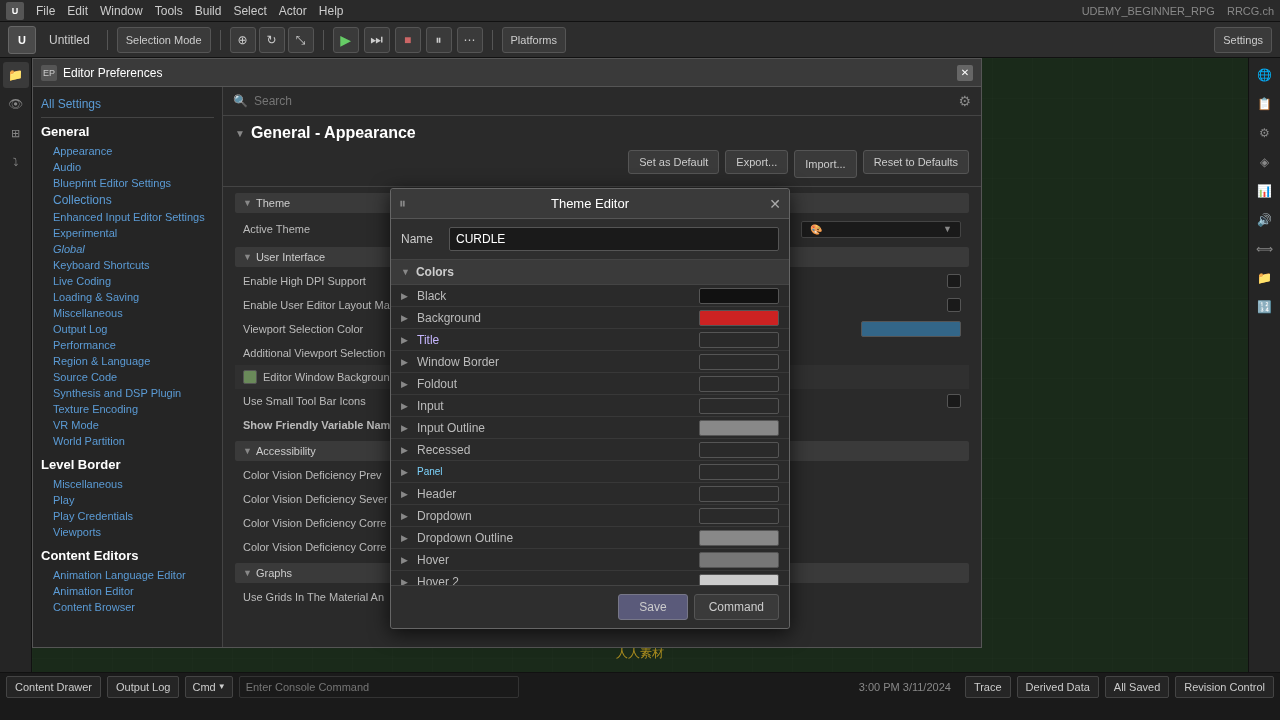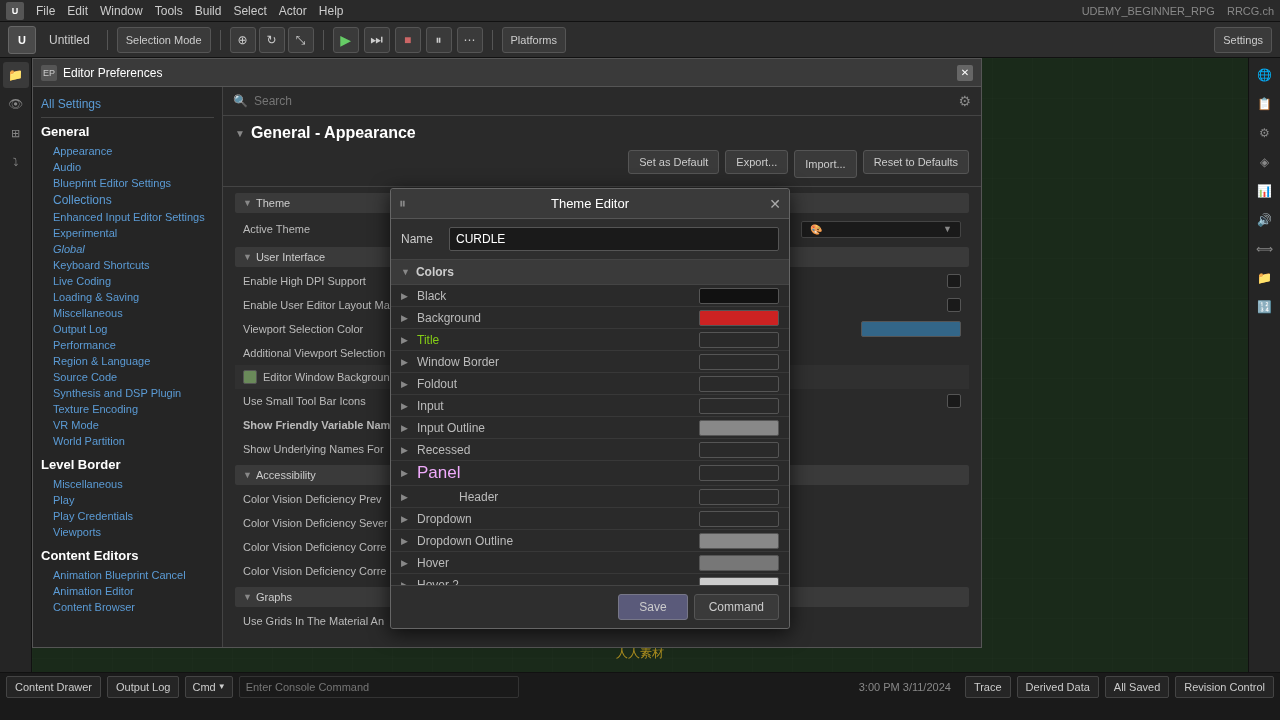--- a/index.html
+++ b/index.html
@@ -129,21 +129,21 @@
         <div style="font-size:11px;color:#5b9bd5;padding:2px 4px 2px 12px;cursor:pointer;">VR Mode</div>
         <div style="font-size:11px;color:#5b9bd5;padding:2px 4px 2px 12px;cursor:pointer;">World Partition</div>
 
         <div style="font-size:13px;color:#fff;font-weight:bold;margin:8px 0 4px 0;">Level Border</div>
         <div style="font-size:11px;color:#5b9bd5;padding:2px 4px 2px 12px;cursor:pointer;">Miscellaneous</div>
         <div style="font-size:11px;color:#5b9bd5;padding:2px 4px 2px 12px;cursor:pointer;">Play</div>
         <div style="font-size:11px;color:#5b9bd5;padding:2px 4px 2px 12px;cursor:pointer;">Play Credentials</div>
         <div style="font-size:11px;color:#5b9bd5;padding:2px 4px 2px 12px;cursor:pointer;">Viewports</div>
 
         <div style="font-size:13px;color:#fff;font-weight:bold;margin:8px 0 4px 0;">Content Editors</div>
-        <div style="font-size:11px;color:#5b9bd5;padding:2px 4px 2px 12px;cursor:pointer;">Animation Blueprint Cancel</div>
+        <div style="font-size:11px;color:#5b9bd5;padding:2px 4px 2px 12px;cursor:pointer;">Animation Language Editor</div>
         <div style="font-size:11px;color:#5b9bd5;padding:2px 4px 2px 12px;cursor:pointer;">Animation Editor</div>
         <div style="font-size:11px;color:#5b9bd5;padding:2px 4px 2px 12px;cursor:pointer;">Content Browser</div>
       </div>
 
       <div style="flex:1;overflow-y:auto;background:#2a2a2a;">
 
         <div style="padding:6px 10px;border-bottom:1px solid #444;display:flex;align-items:center;gap:6px;">
           <span style="color:#888;font-size:12px;">🔍</span>
           <input placeholder="Search" style="flex: 1 1 0%; background: transparent; border: none; color: rgb(204, 204, 204); font-size: 12px; outline: none;">
           <div style="color:#888;cursor:pointer;font-size:14px;">⚙</div>
@@ -200,23 +200,20 @@
             <div style="width:14px;height:14px;background:#6a8a5a;border:1px solid #555;border-radius:2px;margin-right:6px;"></div>
             <span style="flex:1;font-size:11px;color:#bbb;">Editor Window Background...</span>
           </div>
           <div style="display:flex;align-items:center;padding:3px 8px;min-height:24px;">
             <span style="flex:1;font-size:11px;color:#bbb;">Use Small Tool Bar Icons</span>
             <div style="width:14px;height:14px;background:#1a1a1a;border:1px solid #555;border-radius:2px;"></div>
           </div>
           <div style="display:flex;align-items:center;padding:3px 8px;min-height:24px;">
             <span style="flex:1;font-size:11px;color:#bbb;font-weight:bold;">Show Friendly Variable Name</span>
           </div>
-          <div style="display:flex;align-items:center;padding:3px 8px;min-height:24px;">
-            <span style="flex:1;font-size:11px;color:#bbb;">Show Underlying Names For</span>
-          </div>
         </div>
 
         <div style="margin:4px 12px;">
           <div style="background:#3a3a3a;padding:4px 8px;font-size:11px;color:#ccc;border-radius:2px;cursor:pointer;display:flex;align-items:center;gap:4px;margin-bottom:2px;">
             <span style="color:#888;font-size:9px;">▼</span>
             <span>Accessibility</span>
           </div>
           <div style="display:flex;align-items:center;padding:3px 8px;min-height:24px;">
               <span style="flex:1;font-size:11px;color:#bbb;">Color Vision Deficiency Prev</span>
             </div>
@@ -272,21 +269,21 @@
       </div>
 
       <div style="display:flex;align-items:center;padding:2px 10px;min-height:22px;border-bottom:1px solid #383838;cursor:pointer;">
         <span style="color:#888;font-size:9px;margin-right:6px;width:10px;">▶</span>
         <span style="flex:1;font-size:12px;color:#bbb;">Background</span>
         <div style="width:80px;height:16px;background:#cc2222;border-radius:2px;border:1px solid #555;"></div>
       </div>
 
       <div style="display:flex;align-items:center;padding:2px 10px;min-height:22px;border-bottom:1px solid #383838;cursor:pointer;">
         <span style="color:#888;font-size:9px;margin-right:6px;width:10px;">▶</span>
-        <span style="flex:1;font-size:12px;color:#84cc16;">Title</span>
+        <span style="flex:1;font-size:12px;color:#c4b5fd;">Title</span>
         <div style="width:80px;height:16px;background:#2a2a2a;border-radius:2px;border:1px solid #555;"></div>
       </div>
 
       <div style="display:flex;align-items:center;padding:2px 10px;min-height:22px;border-bottom:1px solid #383838;cursor:pointer;">
         <span style="color:#888;font-size:9px;margin-right:6px;width:10px;">▶</span>
         <span style="flex:1;font-size:12px;color:#bbb;">Window Border</span>
         <div style="width:80px;height:16px;background:#2a2a2a;border-radius:2px;border:1px solid #555;"></div>
       </div>
 
       <div style="display:flex;align-items:center;padding:2px 10px;min-height:22px;border-bottom:1px solid #383838;cursor:pointer;">
@@ -308,27 +305,27 @@
       </div>
 
       <div style="display:flex;align-items:center;padding:2px 10px;min-height:22px;border-bottom:1px solid #383838;cursor:pointer;">
         <span style="color:#888;font-size:9px;margin-right:6px;width:10px;">▶</span>
         <span style="flex:1;font-size:12px;color:#bbb;">Recessed</span>
         <div style="width:80px;height:16px;background:#2a2a2a;border-radius:2px;border:1px solid #555;"></div>
       </div>
 
       <div style="display:flex;align-items:center;padding:2px 10px;min-height:22px;border-bottom:1px solid #383838;cursor:pointer;">
         <span style="color:#888;font-size:9px;margin-right:6px;width:10px;">▶</span>
-        <span style="flex:1;font-size:17px;color:#f0abfc;">Panel</span>
-        <div style="width:80px;height:16px;background:#2a2a2a;border-radius:2px;border:1px solid #555;"></div>
-      </div>
-
-      <div style="display:flex;align-items:center;padding:2px 10px;min-height:22px;border-bottom:1px solid #383838;cursor:pointer;">
-        <span style="color:#888;font-size:9px;margin-right:6px;width:10px;">▶</span>
-        <span style="flex:1;font-size:12px;color:#bbb;margin-left:42px;">Header</span>
+        <span style="flex:1;font-size:10px;color:#7dd3fc;">Panel</span>
+        <div style="width:80px;height:16px;background:#2a2a2a;border-radius:2px;border:1px solid #555;"></div>
+      </div>
+
+      <div style="display:flex;align-items:center;padding:2px 10px;min-height:22px;border-bottom:1px solid #383838;cursor:pointer;">
+        <span style="color:#888;font-size:9px;margin-right:6px;width:10px;">▶</span>
+        <span style="flex:1;font-size:12px;color:#bbb;">Header</span>
         <div style="width:80px;height:16px;background:#2a2a2a;border-radius:2px;border:1px solid #555;"></div>
       </div>
 
       <div style="display:flex;align-items:center;padding:2px 10px;min-height:22px;border-bottom:1px solid #383838;cursor:pointer;">
         <span style="color:#888;font-size:9px;margin-right:6px;width:10px;">▶</span>
         <span style="flex:1;font-size:12px;color:#bbb;">Dropdown</span>
         <div style="width:80px;height:16px;background:#2a2a2a;border-radius:2px;border:1px solid #555;"></div>
       </div>
 
       <div style="display:flex;align-items:center;padding:2px 10px;min-height:22px;border-bottom:1px solid #383838;cursor:pointer;">

